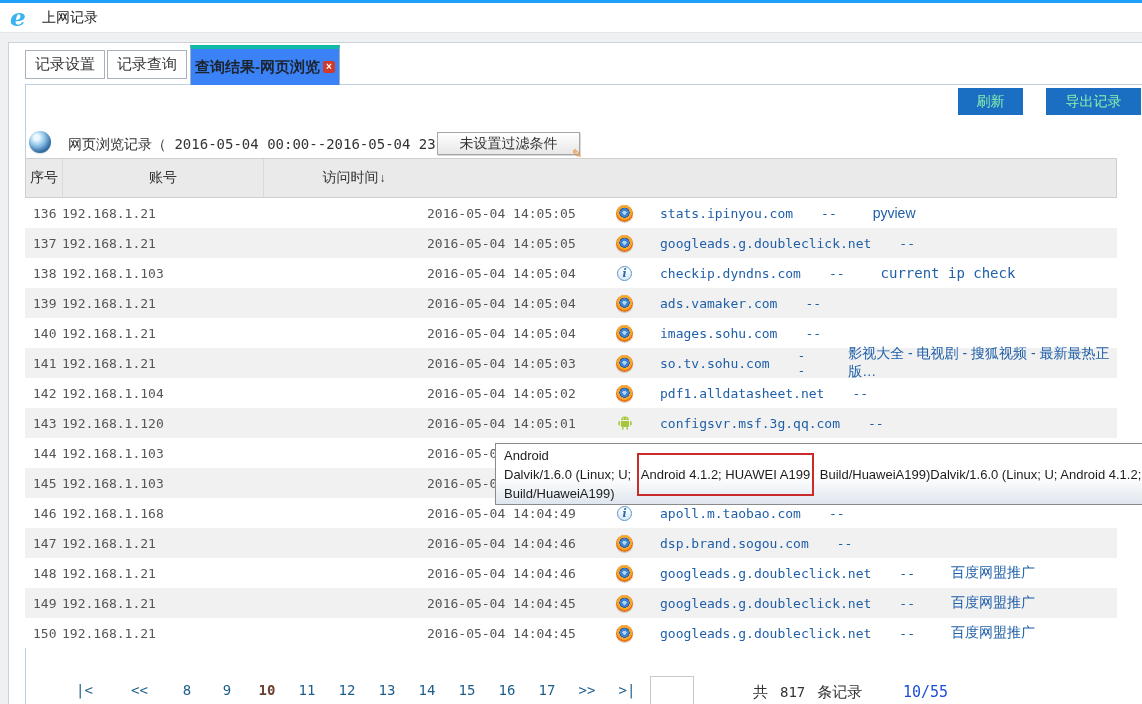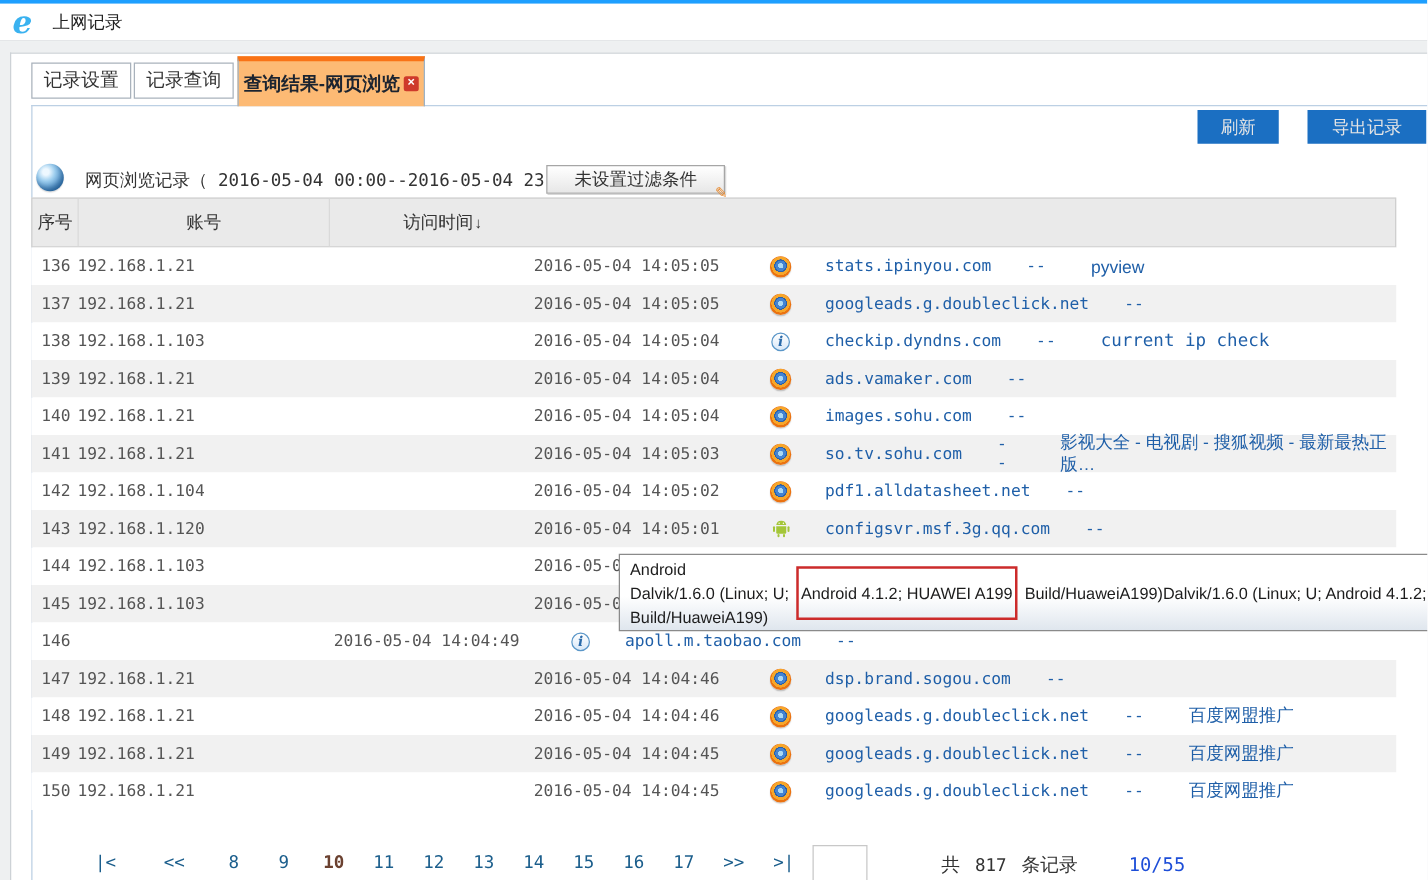--- a/index.html
+++ b/index.html
@@ -20,32 +20,32 @@
 
   
   .panel { position:absolute; left:8px; top:42px; width:1134px; height:662px; background:#fff;
            border:1px solid #cdd2d6; border-right:none; border-bottom:none; }
 
   
   .tab { position:absolute; top:50px; height:29px; background:#fff; border:1px solid #a9b2bc;
          color:#333; font-size:15px; display:flex; align-items:center; justify-content:center; cursor:default; }
   .tab1 { left:25px; width:80px; }
   .tab2 { left:107px; width:80px; }
-  .tab-active { position:absolute; left:190px; top:45px; width:150px; height:40px; background:#fdba74;
-                border:1px solid #9cb2c6; border-top:4px solid #f97316; border-bottom:none; z-index:3;
+  .tab-active { position:absolute; left:190px; top:45px; width:150px; height:40px; background:#3b82f6;
+                border:1px solid #9cb2c6; border-top:4px solid #14b8a6; border-bottom:none; z-index:3;
                 font-weight:bold; font-size:15px; color:#1c2430;
                 display:flex; align-items:center; justify-content:center; }
   .tab-close { width:12px; height:12px; margin-left:3px; background:#ce3a2b; color:#fff; font-size:10px;
                line-height:11px; text-align:center; border-radius:2px; font-weight:bold; }
 
   
   .content { position:absolute; left:25px; top:84px; width:1117px; height:620px; background:#fff;
              border-top:1px solid #bcd0e4; border-left:1px solid #bcd0e4; }
 
-  .btn { position:absolute; top:88px; height:27px; background:#1b6fc2; color:#e5e5e5; font-size:14px;
+  .btn { position:absolute; top:88px; height:27px; background:#1b6fc2; color:#86efac; font-size:14px;
          border:none; display:flex; align-items:center; justify-content:center; cursor:pointer; }
   .btn-refresh { left:958px; width:65px; }
   .btn-export  { left:1046px; width:95px; }
 
   
   .globe-icon { position:absolute; left:29px; top:131px; width:22px; height:22px; border-radius:50%;
      background:radial-gradient(circle at 35% 30%, #eef8ff 0 12%, #9ccdee 35%, #4487c2 72%, #235d90 100%);
      box-shadow:inset -2px -3px 4px rgba(10,50,90,.35), 0 1px 1px rgba(0,0,0,.15); }
   .query-label { position:absolute; left:68px; top:136px; font-size:14px; color:#333;
                  font-family:"DejaVu Sans Mono","Liberation Sans",sans-serif; }
@@ -301,20 +301,21 @@
     <div class="tr">
       <span class="td seq">145</span>
       <span class="td ip">192.168.1.103</span>
       <span class="td account"></span>
       <span class="td time">2016-05-04</span>
       <span class="td titlecell"></span>
     </div>
 
     <div class="tr">
       <span class="td seq">146</span>
+      <span class="td ip">192.168.1.168</span>
       <span class="td account"></span>
       <span class="td time">2016-05-04 14:04:49</span>
       <span class="td titlecell">
         <span class="iconbox">
             <span class="icon-info">i</span>
           </span>
         <span class="domain">apoll.m.taobao.com</span>
         <span class="sep">--</span>
         <span class="ptitle cn"></span>
       </span>

